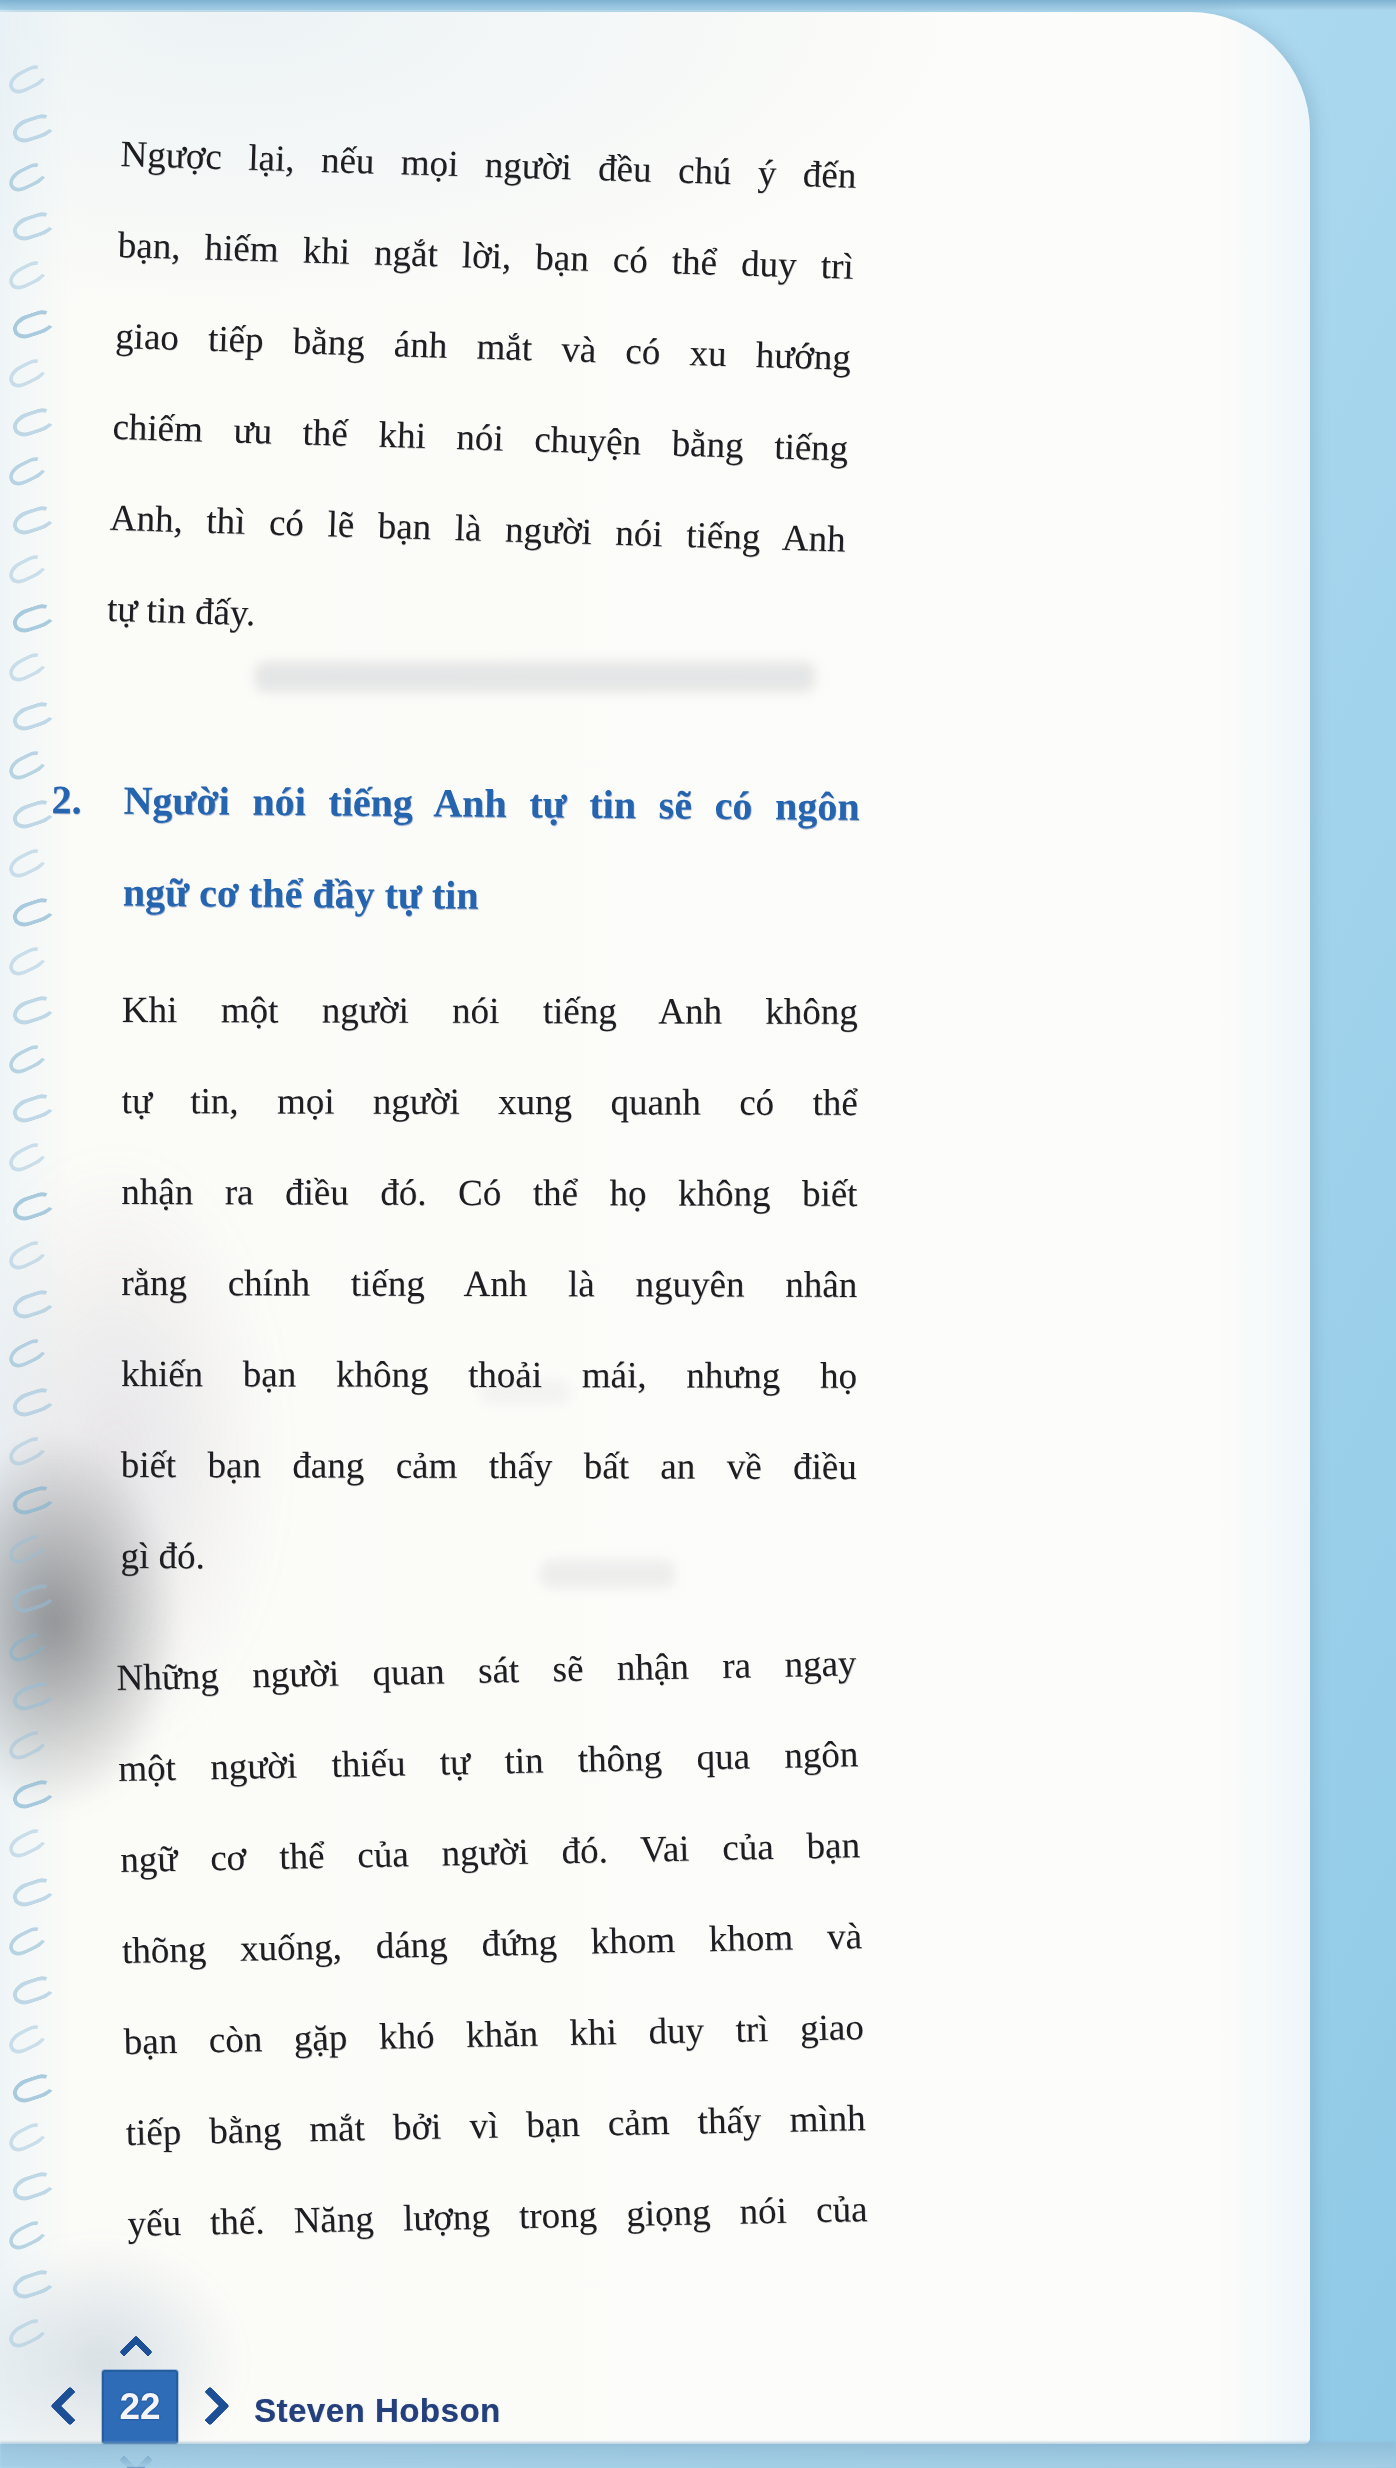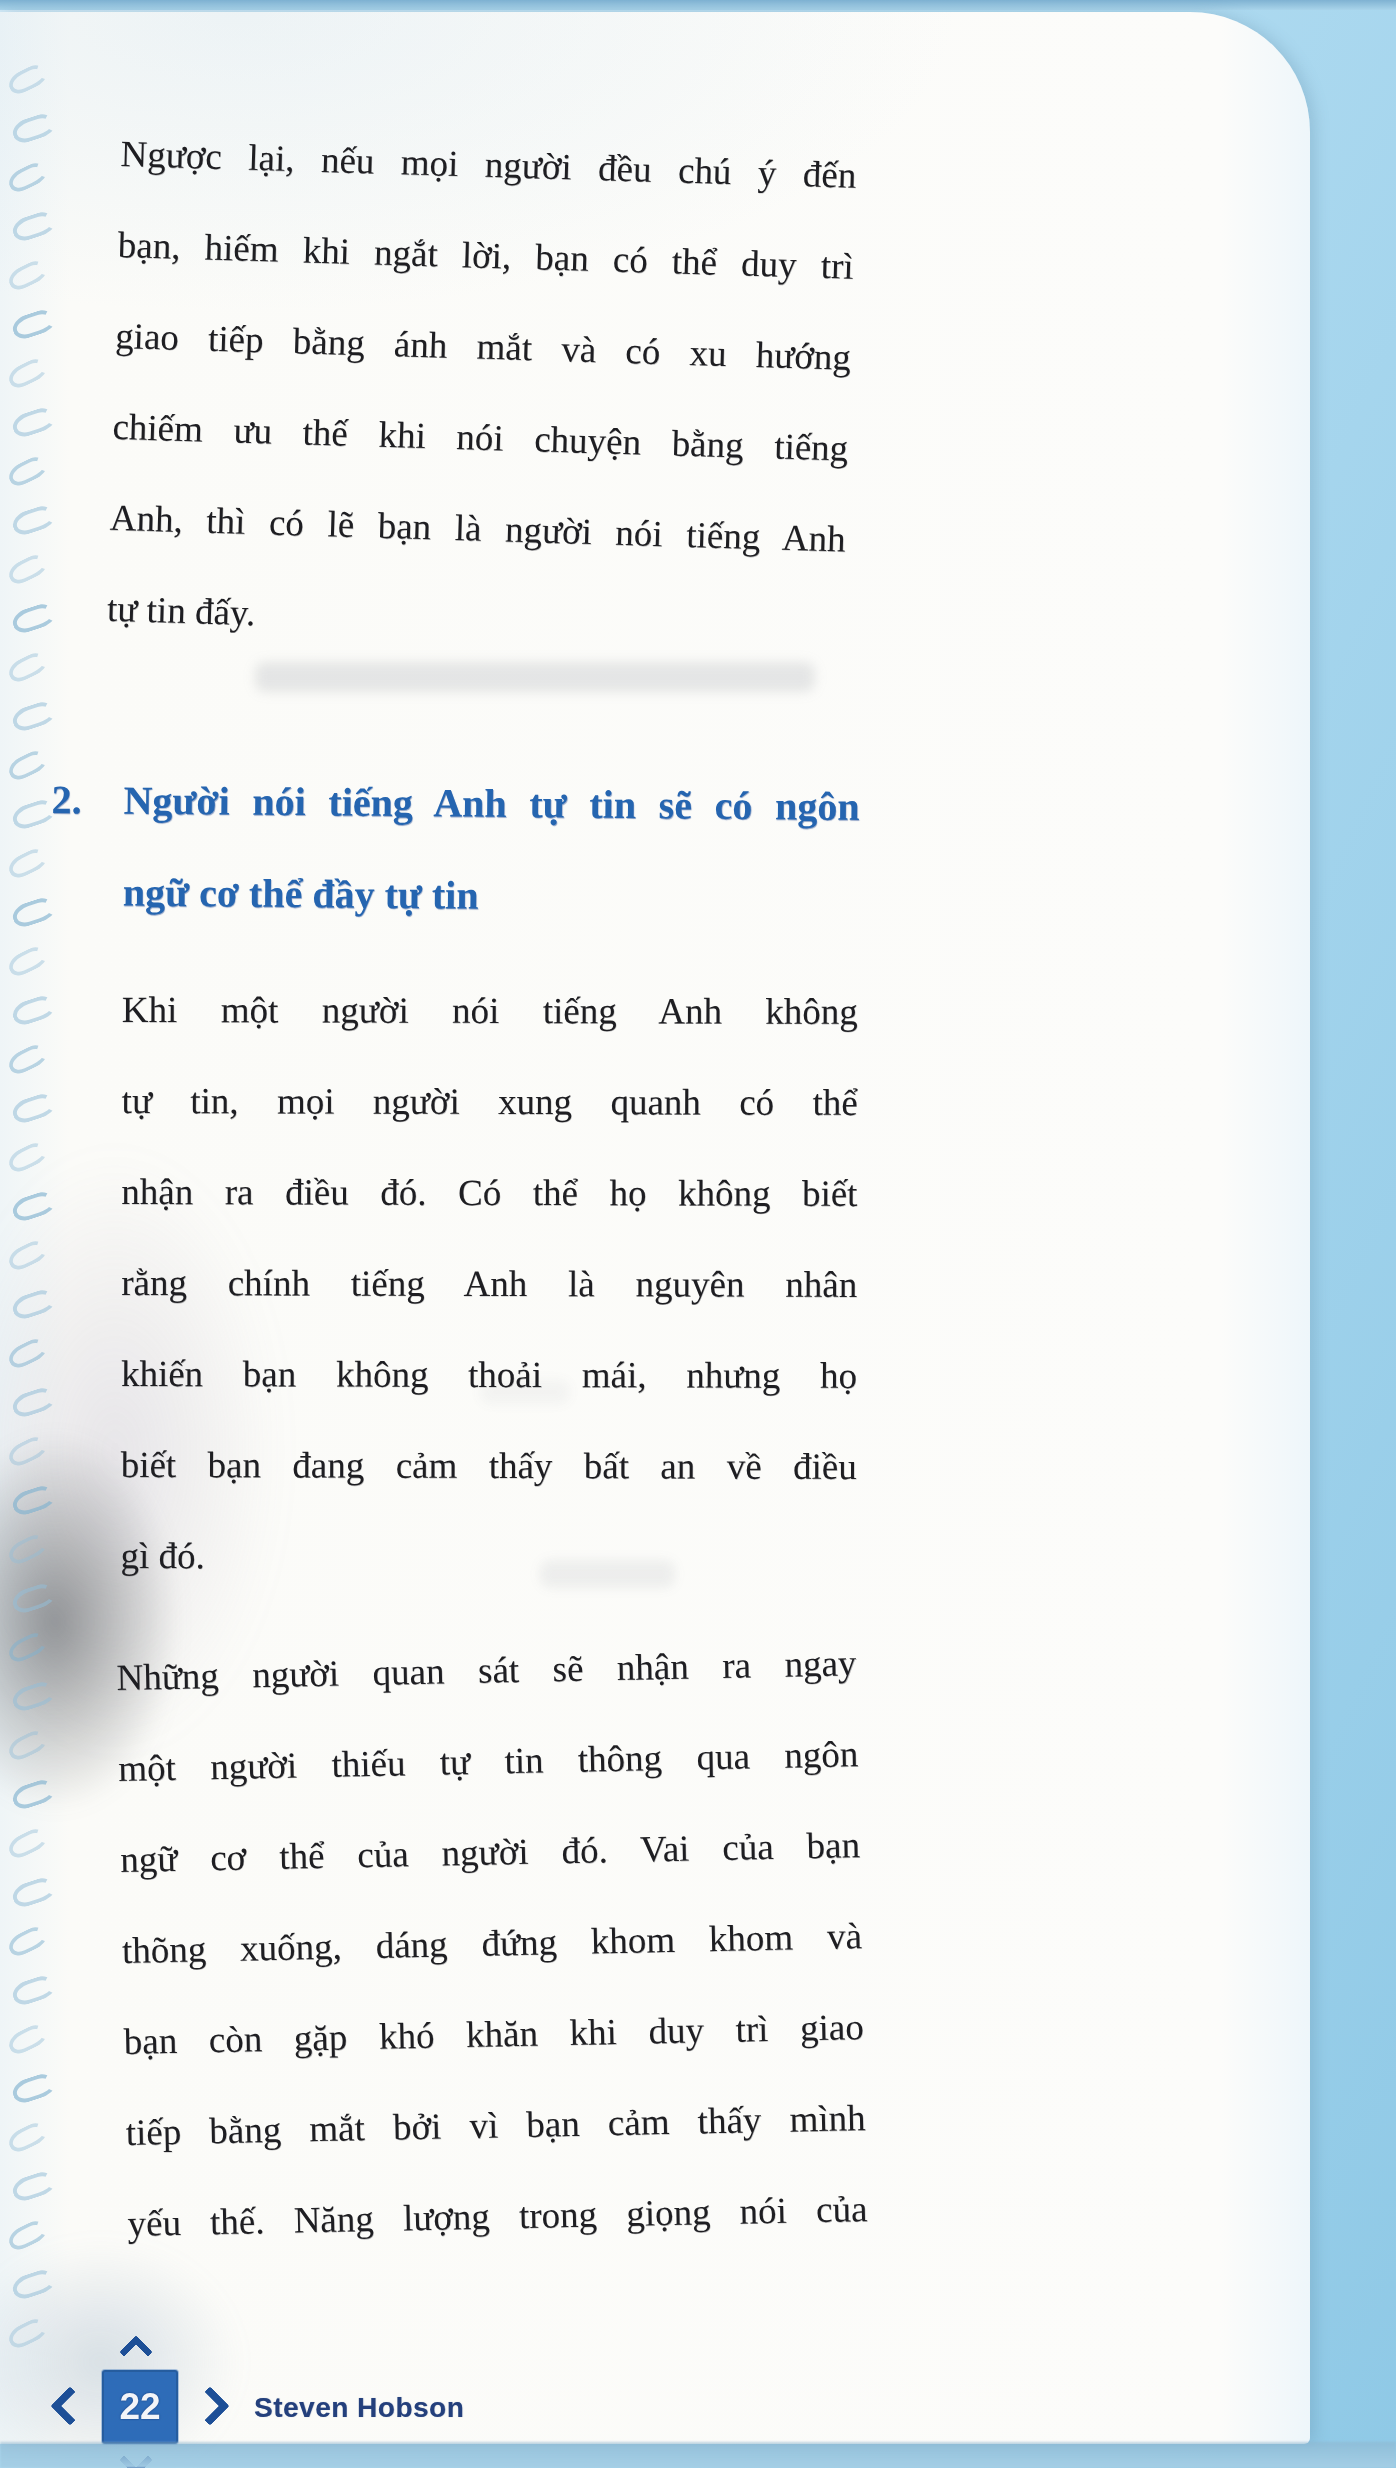--- a/index.html
+++ b/index.html
@@ -85,21 +85,21 @@
     text-shadow:0 0 2px rgba(18,48,110,.9);
     box-shadow:0 0 0 1px rgba(46,108,184,.35);
   }
   .chev{position:absolute;width:20px;height:20px;border:solid #1d4f97;border-width:0 8px 8px 0;border-radius:3px;}
   .chev.left{left:56px;top:60px;transform:rotate(135deg);}
   .chev.right{left:196px;top:60px;transform:rotate(-45deg);}
   .chev.up{left:124px;top:8px;transform:rotate(-135deg);width:17px;height:17px;border-width:0 7px 7px 0;}
   .chev.down{left:124px;top:116px;transform:rotate(45deg);width:17px;height:17px;border-width:0 7px 7px 0;}
   .author{
     position:absolute;left:254px;top:60px;
-    font-size:28px;font-weight:bold;letter-spacing:.5px;color:#24407c;
+    font-size:33px;font-weight:bold;letter-spacing:.5px;color:#24407c;
     text-shadow:.4px .4px .8px rgba(36,64,124,.5);
   }
   
   .bottom-band{
     position:absolute;left:0;right:0;bottom:0;height:26px;
     background:linear-gradient(180deg,rgba(140,180,205,.55),#a5cfe6);
     filter:blur(1px);
   }
 </style>
 </head>

